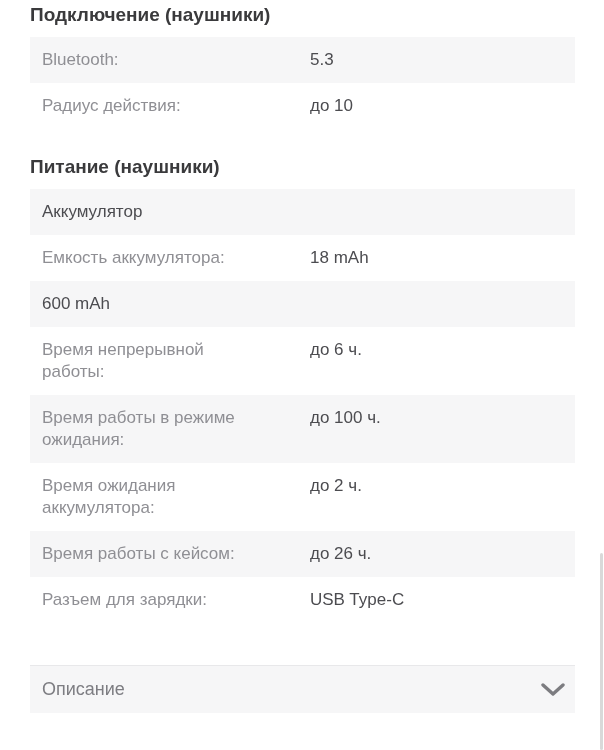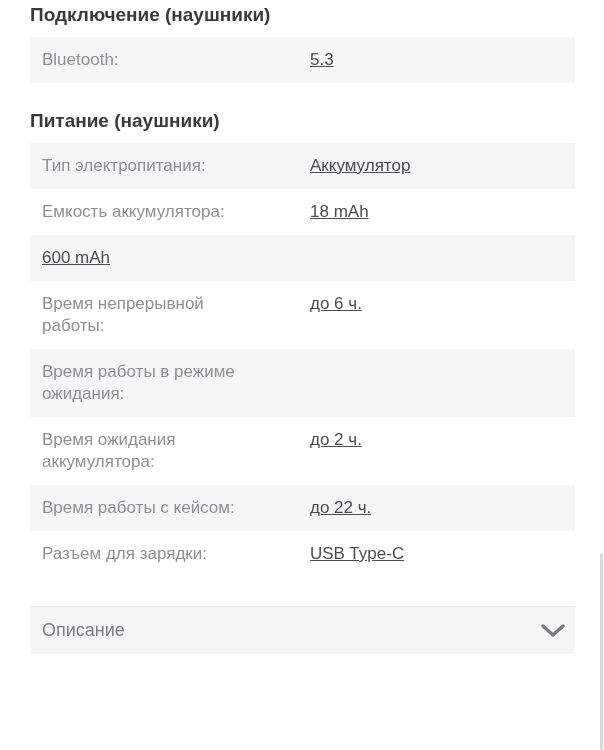--- a/index.html
+++ b/index.html
@@ -47,24 +47,23 @@
   .spec-row.alt { background: var(--row-alt-bg); }
   .spec-label {
     width: 268px;
     flex: 0 0 268px;
     color: var(--label-color);
     white-space: pre-line;
   }
   .spec-value {
     flex: 1;
     color: var(--value-color);
-    text-decoration: underline;
   }
   .accordion {
-    margin-top: 29px;
+    margin-top: 42px;
     height: 48px;
     background: var(--accordion-bg);
     border-top: 1px solid var(--accordion-border);
     display: flex;
     align-items: center;
     justify-content: space-between;
     padding: 0 8px 0 12px;
     cursor: pointer;
   }
   .accordion-label {
@@ -92,53 +91,57 @@
 
 <div class="page">
 
   <div class="section">
     <div class="section-title">Подключение (наушники)</div>
 
     <div class="spec-row alt">
       <div class="spec-label">Bluetooth:</div>
       <div class="spec-value">5.3</div>
     </div>
+    <div class="spec-row">
+      <div class="spec-label">Радиус действия:</div>
+      <div class="spec-value">до 10</div>
+    </div>
   </div>
 
   <div class="section">
     <div class="section-title">Питание (наушники)</div>
 
     <div class="spec-row alt">
-      <div class="spec-label">Тип электропитания:</div>
       <div class="spec-value">Аккумулятор</div>
     </div>
     <div class="spec-row">
       <div class="spec-label">Емкость аккумулятора:</div>
       <div class="spec-value">18 mAh</div>
     </div>
     <div class="spec-row alt">
       <div class="spec-value">600 mAh</div>
     </div>
     <div class="spec-row">
       <div class="spec-label">Время непрерывной
 работы:</div>
       <div class="spec-value">до 6 ч.</div>
     </div>
     <div class="spec-row alt">
       <div class="spec-label">Время работы в режиме
 ожидания:</div>
+      <div class="spec-value">до 100 ч.</div>
     </div>
     <div class="spec-row">
       <div class="spec-label">Время ожидания
 аккумулятора:</div>
       <div class="spec-value">до 2 ч.</div>
     </div>
     <div class="spec-row alt">
       <div class="spec-label">Время работы с кейсом:</div>
-      <div class="spec-value">до 22 ч.</div>
+      <div class="spec-value">до 26 ч.</div>
     </div>
     <div class="spec-row">
       <div class="spec-label">Разъем для зарядки:</div>
       <div class="spec-value">USB Type-C</div>
     </div>
   </div>
 
   <div class="accordion">
     <span class="accordion-label">Описание</span>
     <span class="chevron">

